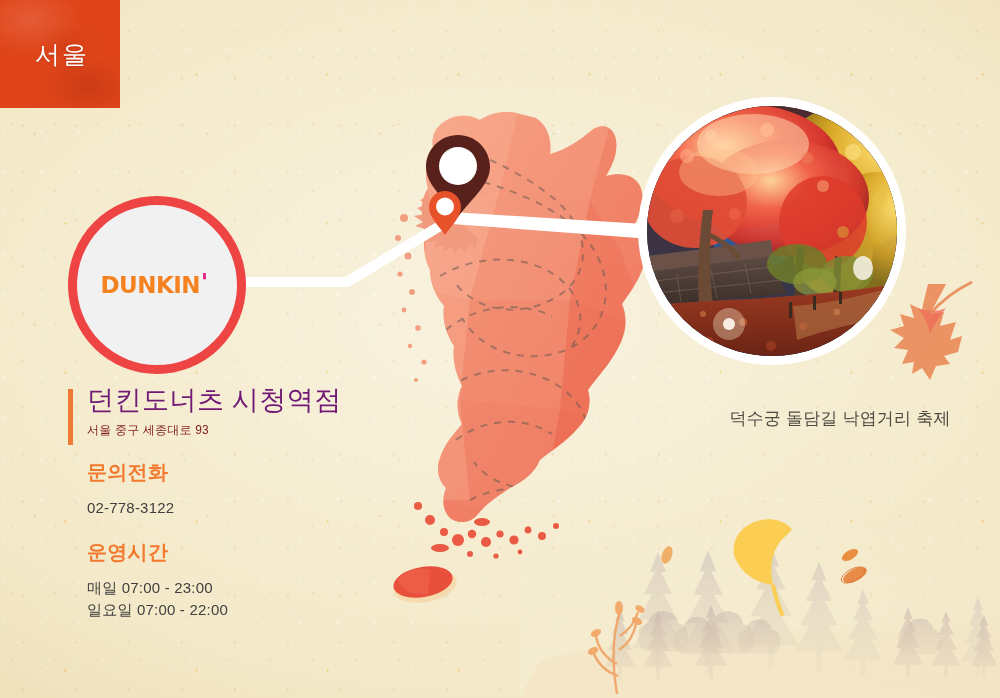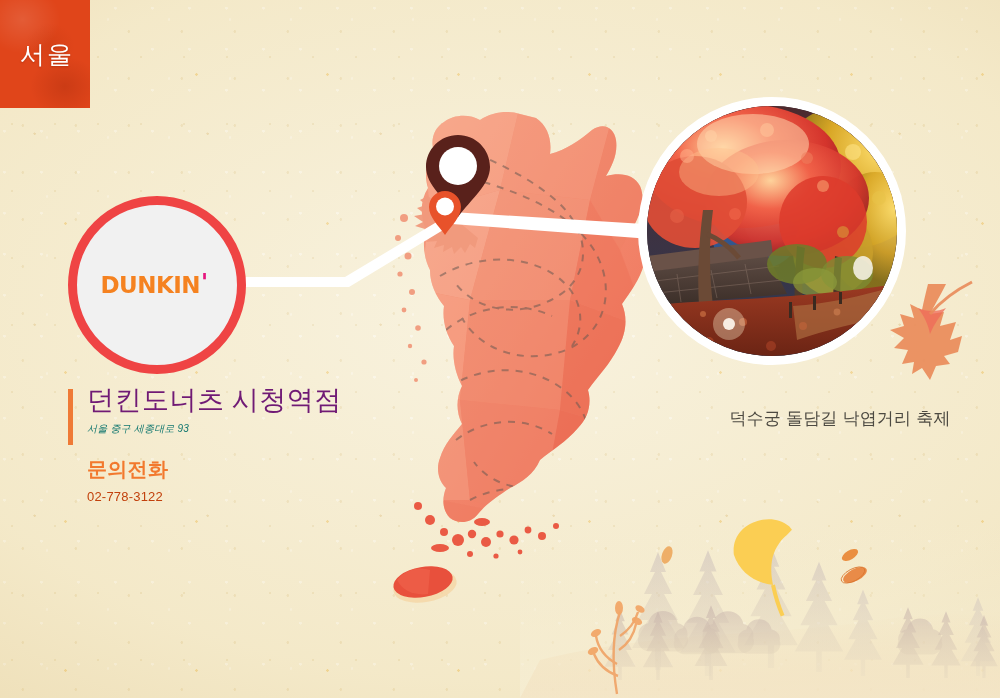--- a/index.html
+++ b/index.html
@@ -32,21 +32,21 @@
       radial-gradient(circle at 20% 70%, rgba(200,150,60,.55) 0 1px, transparent 1.4px);
     background-size:131px 149px, 173px 191px;
   }
   .vign{
     position:absolute; inset:0; pointer-events:none;
     background:radial-gradient(ellipse 80% 70% at 50% 45%, rgba(255,255,255,.25), rgba(236,215,160,.22) 75%, rgba(226,200,140,.35));
   }
 
   
   #badge{
-    position:absolute; left:0; top:0; width:90px; height:108px;
+    position:absolute; left:0; top:0; width:120px; height:108px;
     background:#e0451a;
     background-image:
       radial-gradient(ellipse 60% 45% at 25% 18%, rgba(255,255,255,.12), transparent 70%),
       radial-gradient(ellipse 55% 40% at 72% 80%, rgba(120,20,0,.20), transparent 70%),
       radial-gradient(ellipse 40% 30% at 55% 42%, rgba(160,40,5,.16), transparent 70%);
     display:flex; align-items:center; justify-content:center;
     z-index:40;
   }
   #badge span{
     color:#fff; font-size:25px; letter-spacing:2px;
@@ -102,28 +102,28 @@
   .title-row .bar{
     position:absolute; left:0; top:4px; width:5px; height:56px;
     background:#ef7a36;
   }
   .place-title{
     font-family:"Liberation Serif", serif;
     font-size:27px; color:#701a75; letter-spacing:.5px; line-height:1.15;
     white-space:nowrap;
   }
   .place-sub{
-    font-size:10px; color:#0f766e; margin-top:6px; letter-spacing:.2px;font-style:italic;
+    font-size:12px; color:#7f1d1d; margin-top:6px; letter-spacing:.2px;
   }
   .field{ margin-top:20px; padding-left:19px; }
   .field-label{
     font-size:20px; color:#f2792e; font-weight:bold; letter-spacing:.3px;
   }
   .field-value{
-    font-size:13px; color:#c2410c; margin-top:5px; line-height:1.45;
+    font-size:15px; color:#404040; margin-top:11px; line-height:1.45;
     letter-spacing:.2px;
   }
   #info-right .place-title{ font-size:24px; }
   #festival{
     margin-top:14px; font-size:17px; color:#4d4a42;
     text-align:center; letter-spacing:.2px; padding-left:8px;
   }
 </style>
 </head>
 <body>
@@ -448,19 +448,24 @@
   <div class="info" id="info-left">
     <div class="title-row">
       <div class="bar"></div>
       <div class="place-title">던킨도너츠 시청역점</div>
       <div class="place-sub">서울 중구 세종대로 93</div>
     </div>
     <div class="field">
       <div class="field-label">문의전화</div>
       <div class="field-value">02-778-3122</div>
     </div>
+    <div class="field">
+      <div class="field-label">운영시간</div>
+      <div class="field-value" style="white-space:pre-line">매일 07:00 - 23:00
+일요일 07:00 - 22:00</div>
+    </div>
   </div>
 
   <div class="info" id="info-right">
     <div id="festival">덕수궁 돌담길 낙엽거리 축제</div>
   </div>
 
 </div>
 
 </body></html>

